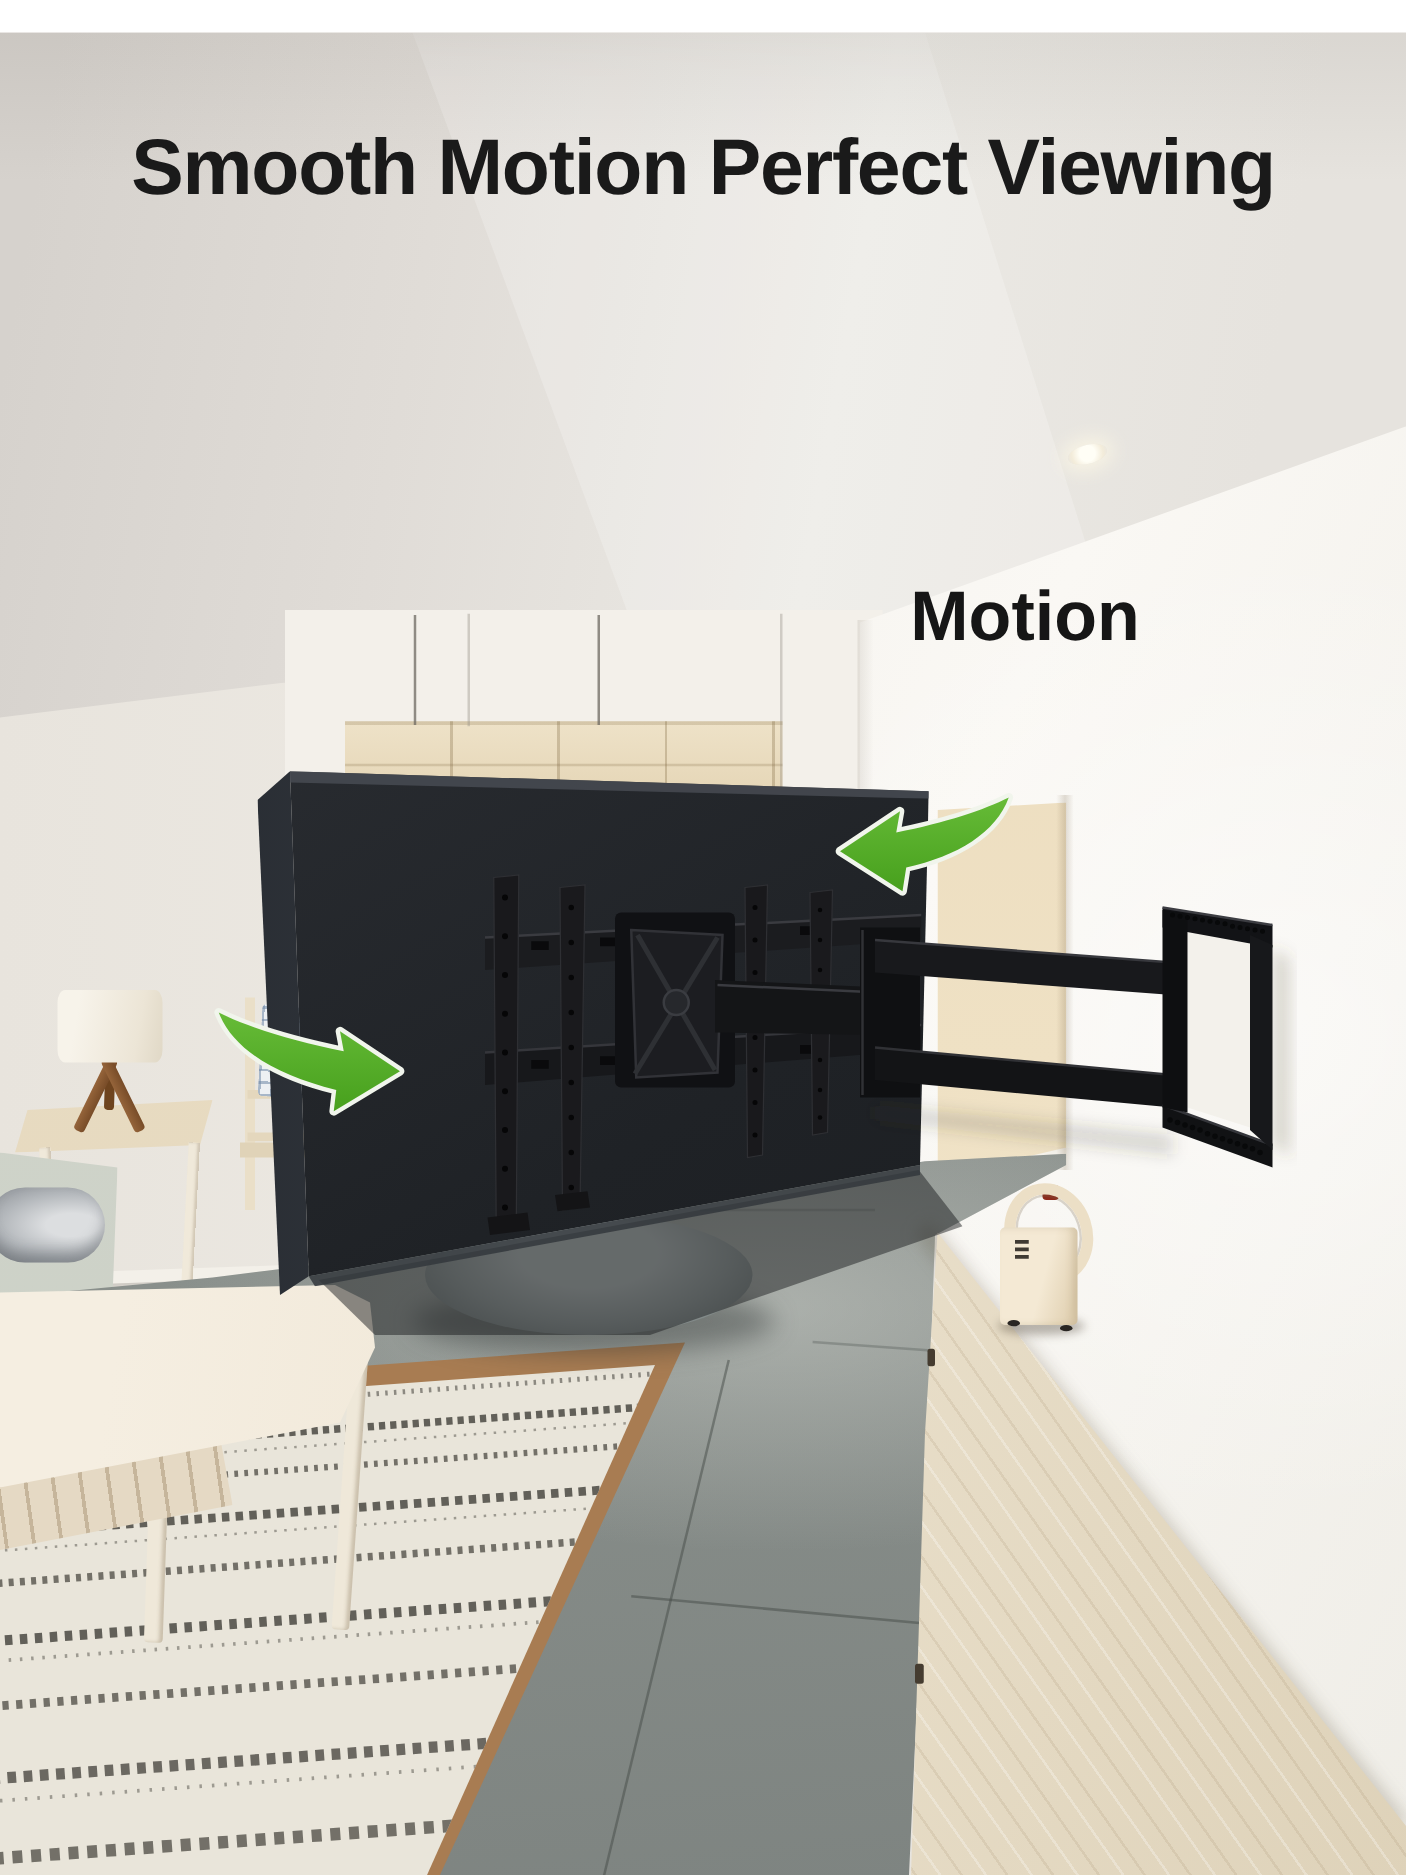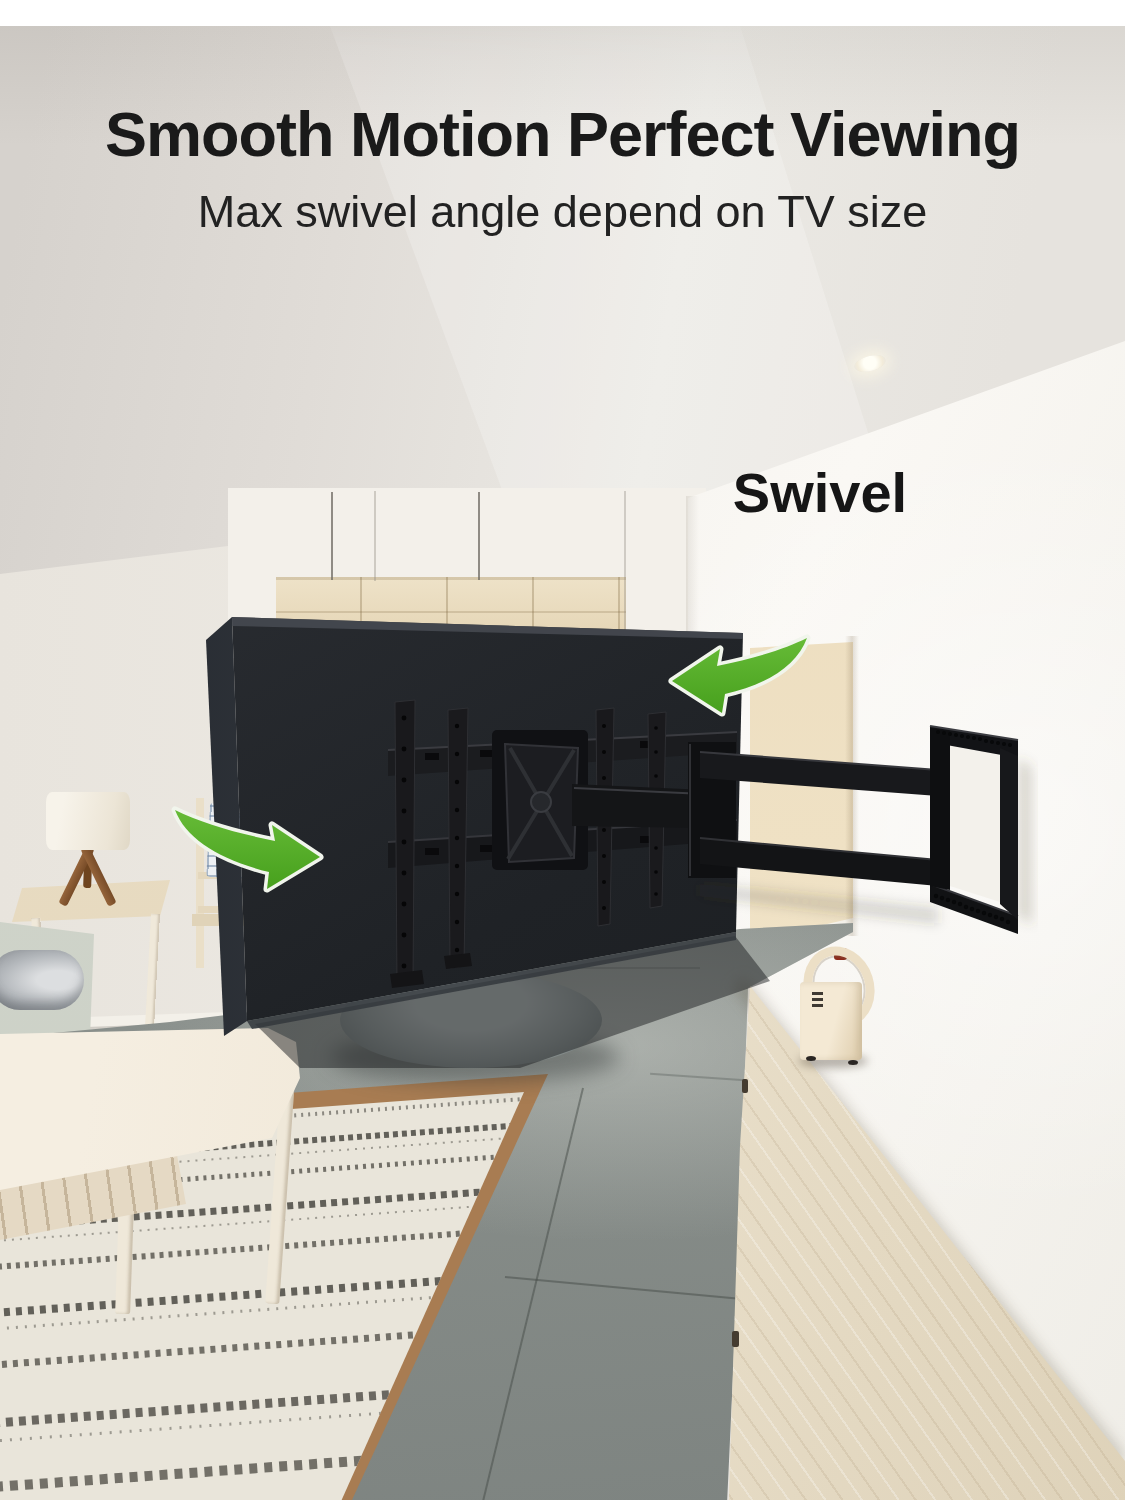--- a/index.html
+++ b/index.html
@@ -416,18 +416,17 @@
           <circle cx="1002" cy="893" r="2.2"></circle>
           <circle cx="1008" cy="896" r="2.2"></circle>
       </g>
     </g>
 
     <path d="M672,655 L720,623 L717,640 C757,632 787,622 807,612 C797,640 766,659 725,668 L722,687 Z" fill="url(#greenGrad)" stroke="#f1f5ec" stroke-width="7" stroke-linejoin="round" paint-order="stroke"></path>
     <path d="M320,831 L272,799 L275,815 C236,807 201,797 175,784 C186,813 220,834 269,846 L267,863 Z" fill="url(#greenGrad)" stroke="#f1f5ec" stroke-width="7" stroke-linejoin="round" paint-order="stroke"></path>
   </svg>
 
   <div class="abs page-title">Smooth Motion Perfect Viewing</div>
-  <div class="abs page-subtitle">Max swivel angle depend on TV size</div>
   <div class="abs swivel-block">
-    <div class="swivel-label">Swivel</div>
+    <div class="swivel-label">Motion</div>
   </div>
 
 </div>
 
 </body></html>

